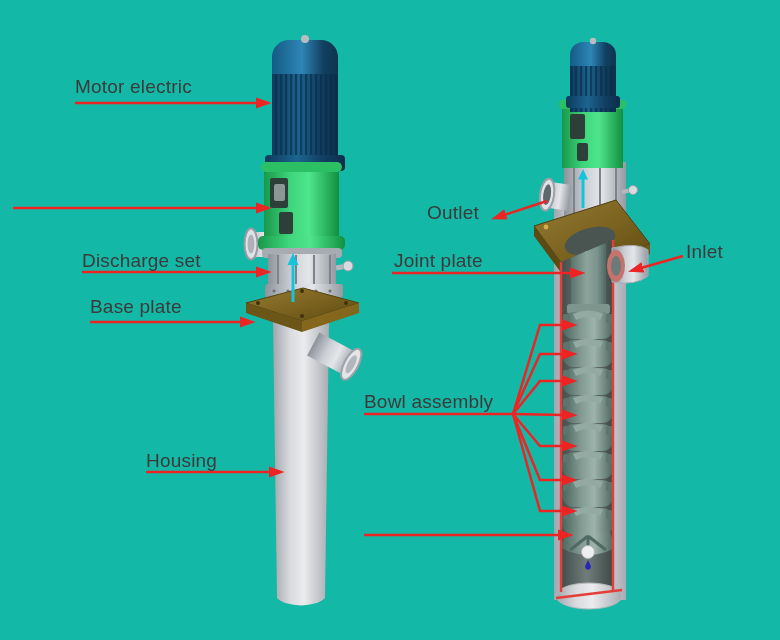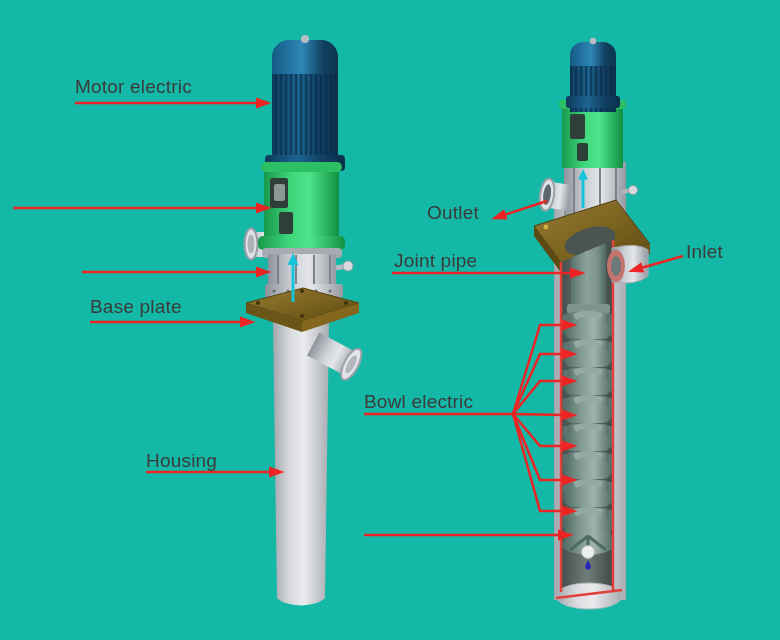--- a/index.html
+++ b/index.html
@@ -257,20 +257,21 @@
       <polyline points="513,414 564,415" marker-end="url(#ah)"></polyline>
       <polyline points="513,414 540,446 564,446" marker-end="url(#ah)"></polyline>
       <polyline points="513,414 540,480 564,480" marker-end="url(#ah)"></polyline>
       <polyline points="513,414 540,511 564,511" marker-end="url(#ah)"></polyline>
     </g>
     <line x1="364" y1="535" x2="560" y2="535" marker-end="url(#ah)"></line>
   </g>
 </svg>
 
 <div class="lbl" style="left:75px;top:76px">Motor electric</div>
+<div class="lbl" style="left:82px;top:250px">Discharge set</div>
 <div class="lbl" style="left:90px;top:296px">Base plate</div>
 <div class="lbl" style="left:146px;top:450px">Housing</div>
 <div class="lbl" style="left:427px;top:202px">Outlet</div>
-<div class="lbl" style="left:394px;top:250px">Joint pipe</div>
+<div class="lbl" style="left:394px;top:250px">Joint plate</div>
 <div class="lbl" style="left:686px;top:241px">Inlet</div>
-<div class="lbl" style="left:364px;top:391px">Bowl electric</div>
+<div class="lbl" style="left:364px;top:391px">Bowl assembly</div>
 
 </div>
 
 </body></html>

